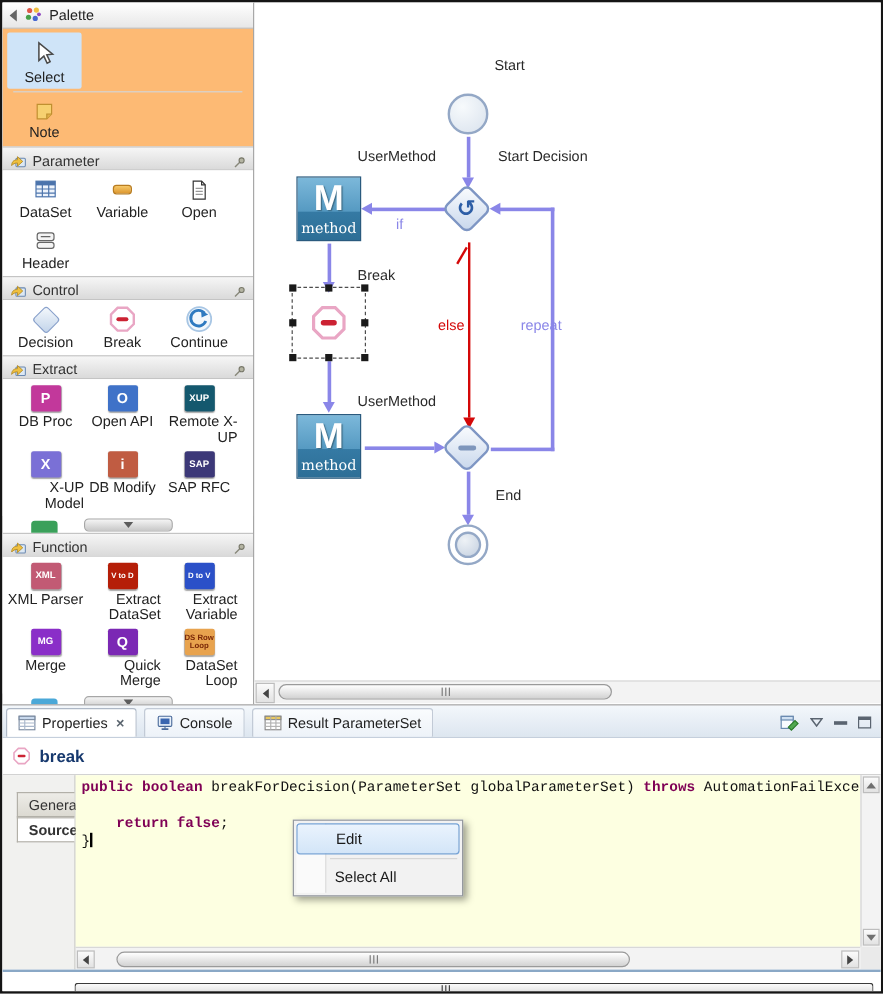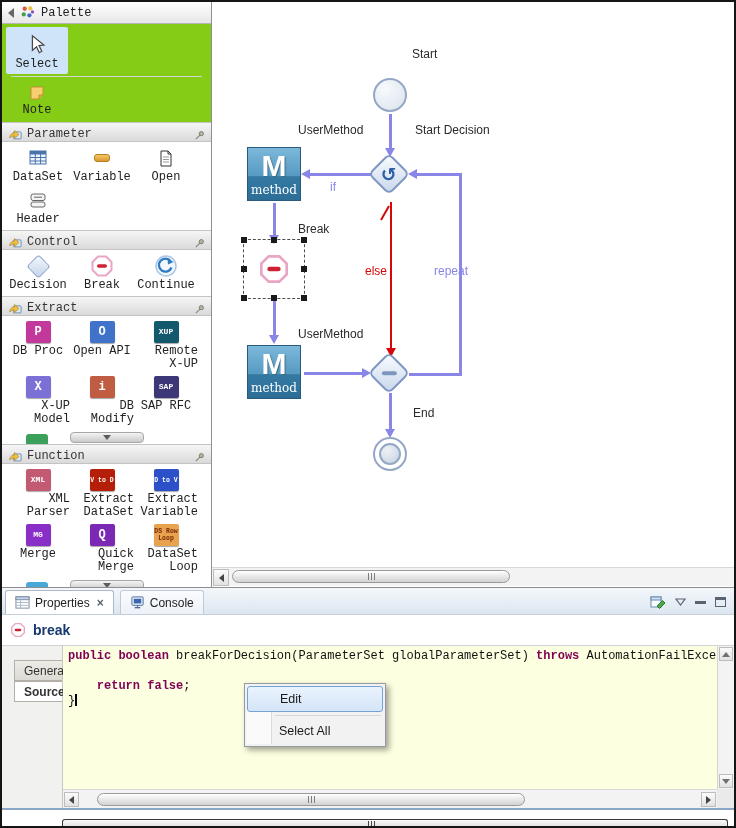--- a/index.html
+++ b/index.html
@@ -1,23 +1,23 @@
 <!DOCTYPE html>
 <html style="--purple: #8a86e8; --red: #d40808; --kw: #7f0055; --codebg: #fdffe1;"><head>
 <meta charset="utf-8">
 <style>
   * { margin:0; padding:0; box-sizing:border-box; }
   body { font-family:"Liberation Sans","DejaVu Sans",sans-serif; background:#fff; }
   .page { position:relative; width:736px; height:828px; border:2px solid #151515; background:#fff; overflow:hidden; }
 
   
-  .palette { position:absolute; left:0; top:0; width:210px; height:585px; background:#fff; border-right:1px solid #8f8f8f; overflow:hidden; font-size:12px; color:#222;font-family:Liberation Mono, monospace; }
+  .palette { position:absolute; left:0; top:0; width:210px; height:585px; background:#fff; border-right:1px solid #8f8f8f; overflow:hidden; font-size:12px; color:#222; }
   .pal-header { height:22px; display:flex; align-items:center; gap:6px; padding:0 6px; background:linear-gradient(#ffffff,#e7e7e7); border-bottom:1px solid #b5b5b5; }
   .chev-left { width:0; height:0; border-top:5px solid transparent; border-bottom:5px solid transparent; border-right:6px solid #666; }
-  .tools { padding:3px 4px 2px 4px; background:#84cc16; }
+  .tools { padding:3px 4px 2px 4px; background:#fdba74; }
   .tool-row { display:flex; }
   .tool { width:62px; display:flex; flex-direction:column; align-items:center; padding:4px 0 3px 0; border-radius:2px; }
   .tool.selected { background:#cfe4f8; }
   .tool .ticon { height:26px; display:flex; align-items:center; justify-content:center; }
   .tool-sep { height:1px; background:#d4d4d4; margin:2px 5px; }
   .sec-header { height:20px; display:flex; align-items:flex-end; gap:5px; padding:0 6px; background:linear-gradient(#f6f6f6,#dadada); border-top:1px solid #c4c4c4; border-bottom:1px solid #c4c4c4; color:#333; }
   .sec-header .pin { margin-left:auto; }
   .sec-items { display:flex; flex-wrap:wrap; padding:3px 4px 1px 4px; background:#fff; }
   .pitem { width:64px; display:flex; flex-direction:column; align-items:center; margin-bottom:3px; }
   .pitem .picon { height:26px; display:flex; align-items:center; justify-content:center; }
@@ -455,20 +455,31 @@
       </div>
       <div class="tab">
         <svg width="15" height="15" viewBox="0 0 16 16">
             <rect x="2" y="2" width="12" height="9" rx="1" fill="#e8f0fa" stroke="#4a6a9a"></rect>
             <rect x="4" y="4" width="8" height="5" fill="#3a66b0"></rect>
             <line x1="8" y1="11" x2="8" y2="13" stroke="#4a6a9a"></line>
             <line x1="5" y1="13.5" x2="11" y2="13.5" stroke="#4a6a9a" stroke-width="1.5"></line>
           </svg>
         <span>Console</span>
       </div>
+      <div class="tab">
+        <svg width="15" height="15" viewBox="0 0 16 16">
+            <rect x="1" y="2" width="14" height="12" fill="#fff" stroke="#888"></rect>
+            <rect x="1" y="2" width="14" height="3" fill="#e8c860" stroke="#888"></rect>
+            <line x1="6" y1="2" x2="6" y2="14" stroke="#b0b0b0"></line>
+            <line x1="10.6" y1="2" x2="10.6" y2="14" stroke="#b0b0b0"></line>
+            <line x1="1" y1="8" x2="15" y2="8" stroke="#b0b0b0"></line>
+            <line x1="1" y1="11" x2="15" y2="11" stroke="#b0b0b0"></line>
+          </svg>
+        <span>Result ParameterSet</span>
+      </div>
       <div class="view-ctl">
         <svg width="16" height="16" viewBox="0 0 16 16">
             <rect x="1" y="3" width="10" height="10" fill="#f8fbff" stroke="#6a8ab0"></rect>
             <rect x="1" y="3" width="10" height="3" fill="#cfe0f2" stroke="#6a8ab0"></rect>
             <path d="M7 12 L12.5 6.5 L15 9 L9.5 14.5 Z" fill="#50a850" stroke="#2a7a2a"></path>
           </svg>
         <svg width="11" height="8">
             <polygon points="1,1 10,1 5.5,7" fill="none" stroke="#5a6470" stroke-width="1.2"></polygon>
           </svg>
         <span class="ico-min"></span>

